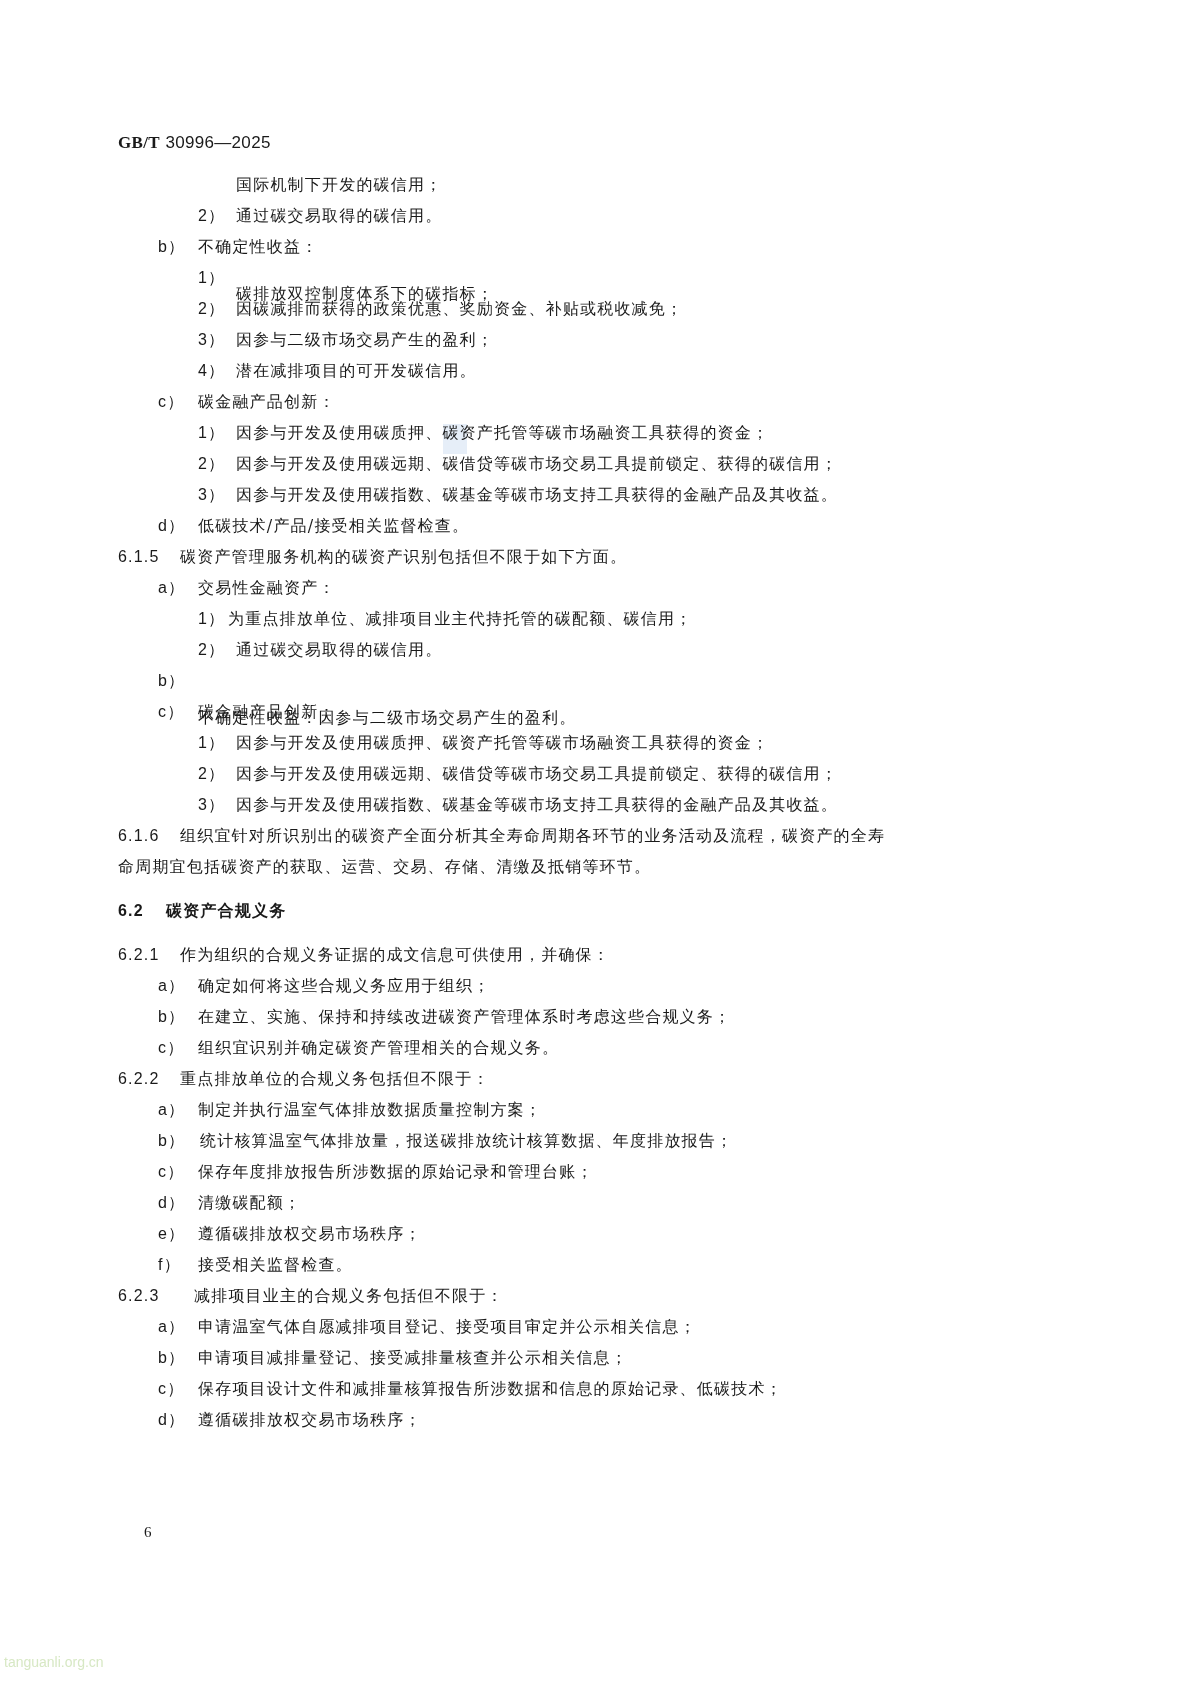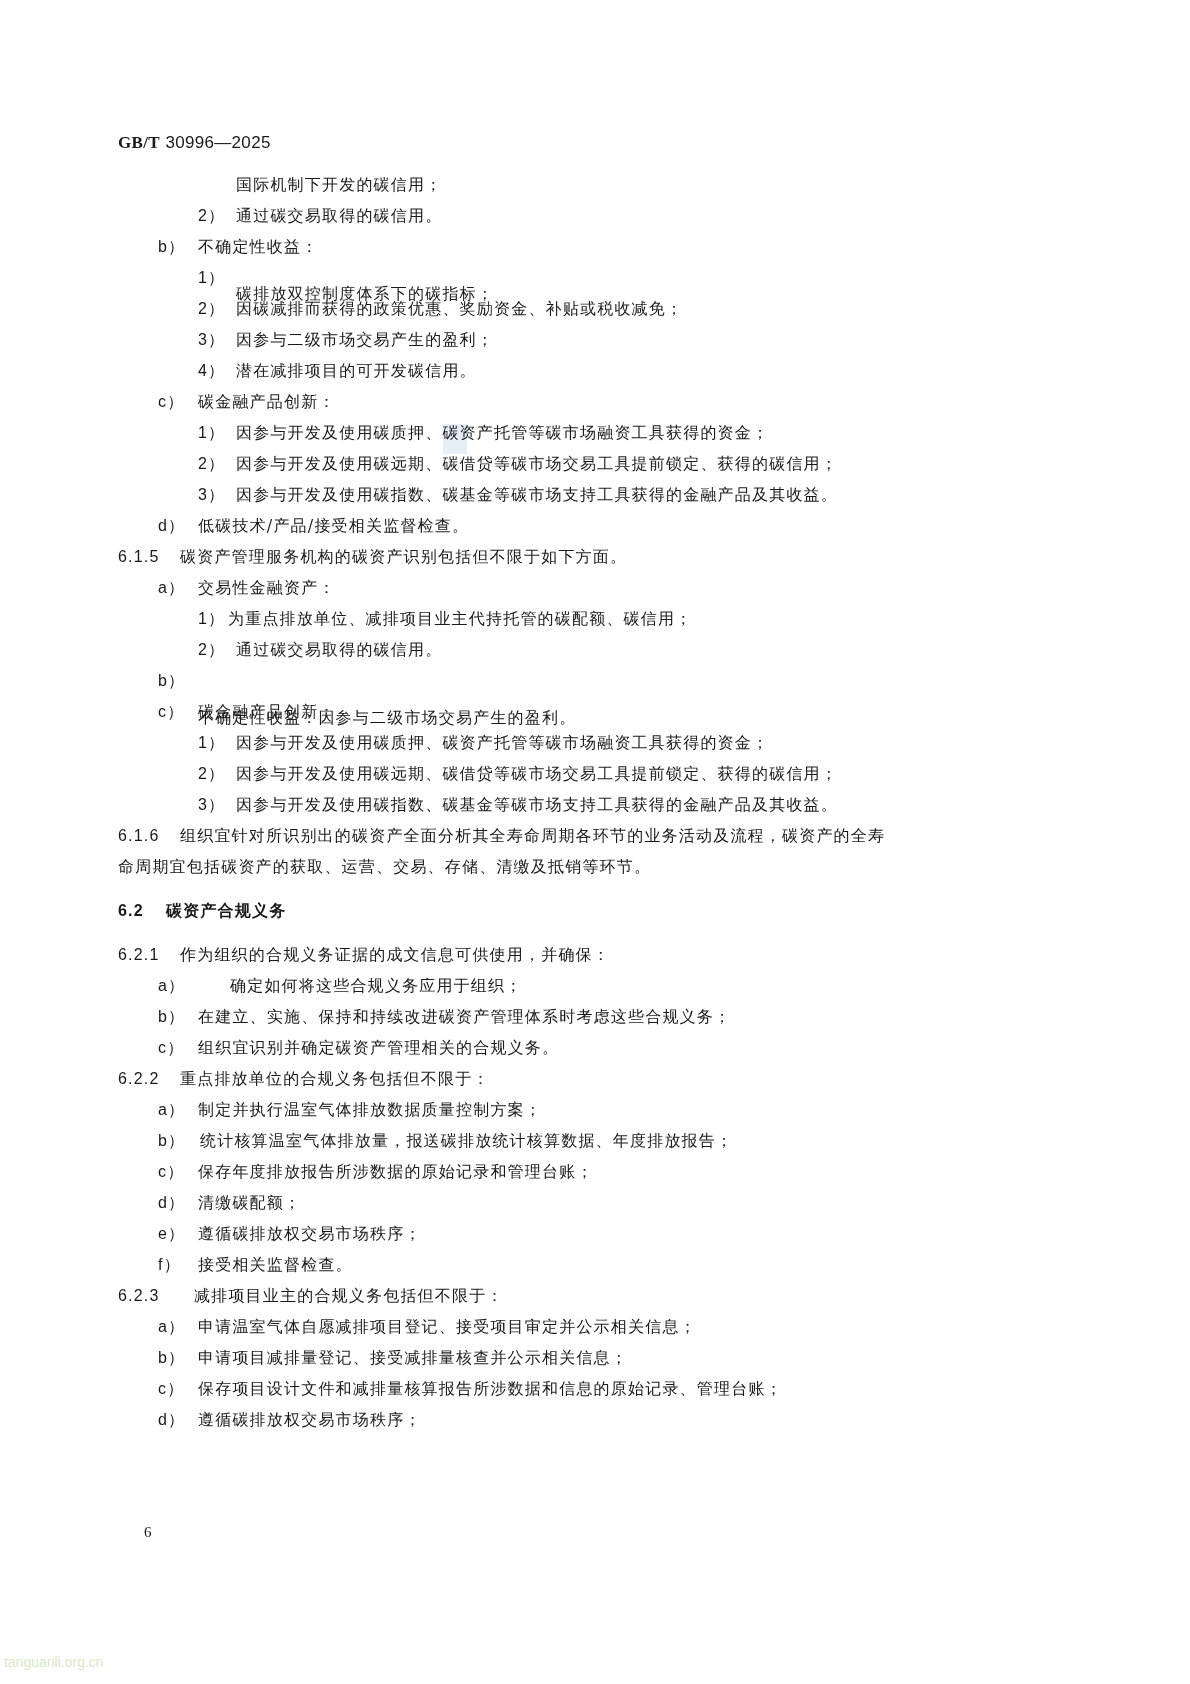--- a/index.html
+++ b/index.html
@@ -67,21 +67,21 @@
     <span class="line" style="left: 198px; top: 795px; font-family: &quot;Liberation Sans&quot;, sans-serif;">3）</span>
     <span class="line" style="left: 236px; top: 795px;">因参与开发及使用碳指数、碳基金等碳市场支持工具获得的金融产品及其收益。</span>
     <span class="line" style="left: 118px; top: 826px; font-family: &quot;Liberation Sans&quot;, sans-serif;">6.1.6</span>
     <span class="line" style="left: 180px; top: 826px;">组织宜针对所识别出的碳资产全面分析其全寿命周期各环节的业务活动及流程，碳资产的全寿</span>
     <span class="line" style="left: 118px; top: 857px;">命周期宜包括碳资产的获取、运营、交易、存储、清缴及抵销等环节。</span>
     <span class="line" style="left: 118px; top: 901px; font-family: &quot;Liberation Sans&quot;, sans-serif; font-weight: bold;">6.2</span>
     <span class="line heading" style="left: 166px; top: 901px;">碳资产合规义务</span>
     <span class="line" style="left: 118px; top: 945px; font-family: &quot;Liberation Sans&quot;, sans-serif;">6.2.1</span>
     <span class="line" style="left: 180px; top: 945px;">作为组织的合规义务证据的成文信息可供使用，并确保：</span>
     <span class="line" style="left: 158px; top: 976px; font-family: &quot;Liberation Sans&quot;, sans-serif;">a）</span>
-    <span class="line" style="left: 198px; top: 976px; margin-left: 32px;">确定如何将这些合规义务应用于组织；</span>
+    <span class="line" style="left: 198px; top: 976px;">确定如何将这些合规义务应用于组织；</span>
     <span class="line" style="left: 158px; top: 1007px; font-family: &quot;Liberation Sans&quot;, sans-serif;">b）</span>
     <span class="line" style="left: 198px; top: 1007px;">在建立、实施、保持和持续改进碳资产管理体系时考虑这些合规义务；</span>
     <span class="line" style="left: 158px; top: 1038px; font-family: &quot;Liberation Sans&quot;, sans-serif;">c）</span>
     <span class="line" style="left: 198px; top: 1038px;">组织宜识别并确定碳资产管理相关的合规义务。</span>
     <span class="line" style="left: 118px; top: 1069px; font-family: &quot;Liberation Sans&quot;, sans-serif;">6.2.2</span>
     <span class="line" style="left: 180px; top: 1069px;">重点排放单位的合规义务包括但不限于：</span>
     <span class="line" style="left: 158px; top: 1100px; font-family: &quot;Liberation Sans&quot;, sans-serif;">a）</span>
     <span class="line" style="left: 198px; top: 1100px;">制定并执行温室气体排放数据质量控制方案；</span>
     <span class="line" style="left: 158px; top: 1131px; font-family: &quot;Liberation Sans&quot;, sans-serif;">b）</span>
     <span class="line" style="left: 200px; top: 1131px;">统计核算温室气体排放量，报送碳排放统计核算数据、年度排放报告；</span>
@@ -93,19 +93,19 @@
     <span class="line" style="left: 198px; top: 1224px;">遵循碳排放权交易市场秩序；</span>
     <span class="line" style="left: 158px; top: 1255px; font-family: &quot;Liberation Sans&quot;, sans-serif;">f）</span>
     <span class="line" style="left: 198px; top: 1255px;">接受相关监督检查。</span>
     <span class="line" style="left: 118px; top: 1286px; font-family: &quot;Liberation Sans&quot;, sans-serif;">6.2.3</span>
     <span class="line" style="left: 180px; top: 1286px; margin-left: 14px;">减排项目业主的合规义务包括但不限于：</span>
     <span class="line" style="left: 158px; top: 1317px; font-family: &quot;Liberation Sans&quot;, sans-serif;">a）</span>
     <span class="line" style="left: 198px; top: 1317px;">申请温室气体自愿减排项目登记、接受项目审定并公示相关信息；</span>
     <span class="line" style="left: 158px; top: 1348px; font-family: &quot;Liberation Sans&quot;, sans-serif;">b）</span>
     <span class="line" style="left: 198px; top: 1348px;">申请项目减排量登记、接受减排量核查并公示相关信息；</span>
     <span class="line" style="left: 158px; top: 1379px; font-family: &quot;Liberation Sans&quot;, sans-serif;">c）</span>
-    <span class="line" style="left: 198px; top: 1379px;">保存项目设计文件和减排量核算报告所涉数据和信息的原始记录、管理台账；</span>
+    <span class="line" style="left: 198px; top: 1379px;">保存项目设计文件和减排量核算报告所涉数据和信息的原始记录、低碳技术；</span>
     <span class="line" style="left: 158px; top: 1410px; font-family: &quot;Liberation Sans&quot;, sans-serif;">d）</span>
     <span class="line" style="left: 198px; top: 1410px;">遵循碳排放权交易市场秩序；</span>
   </div>
 
 <div class="pagenum">6</div>
 <div class="watermark">tanguanli.org.cn</div>
 
 </body></html>

